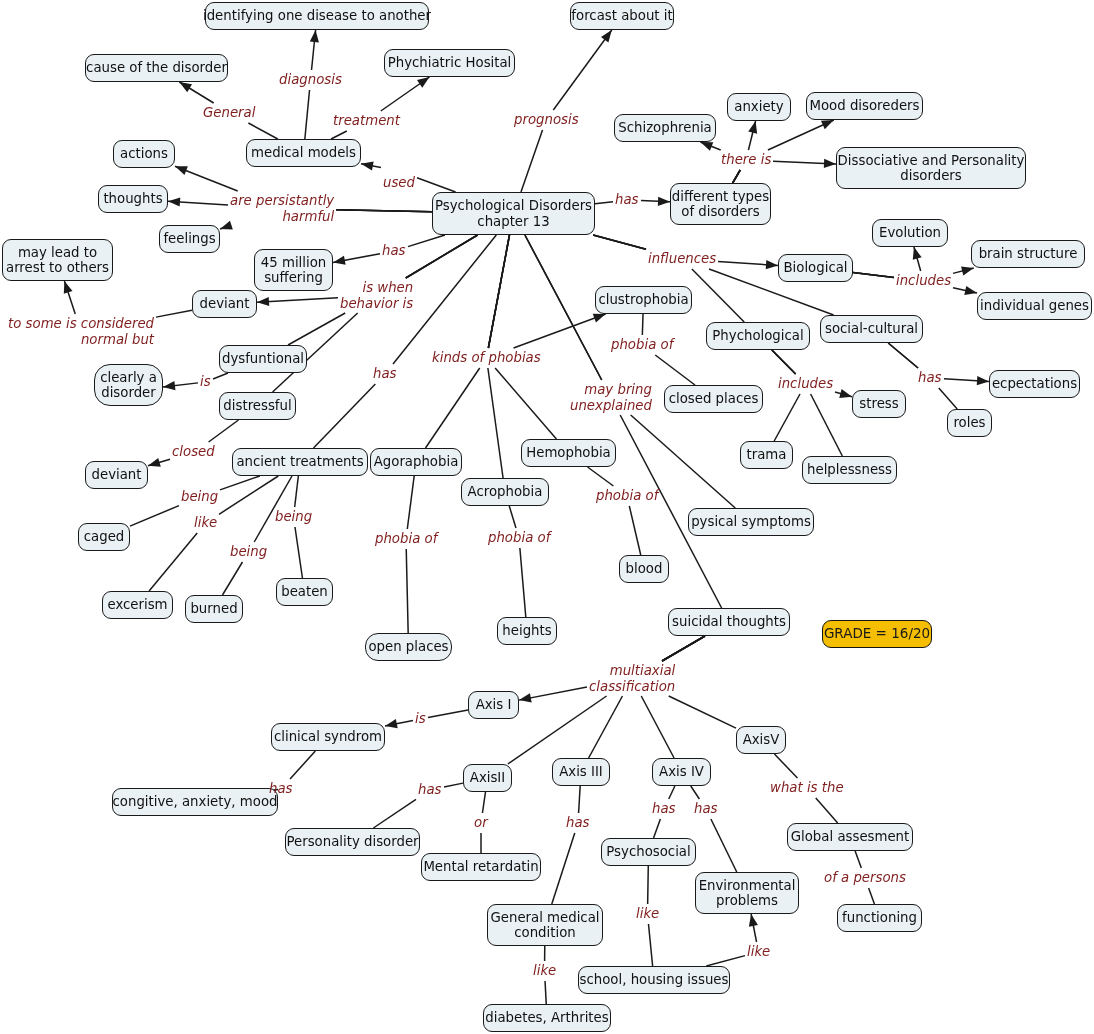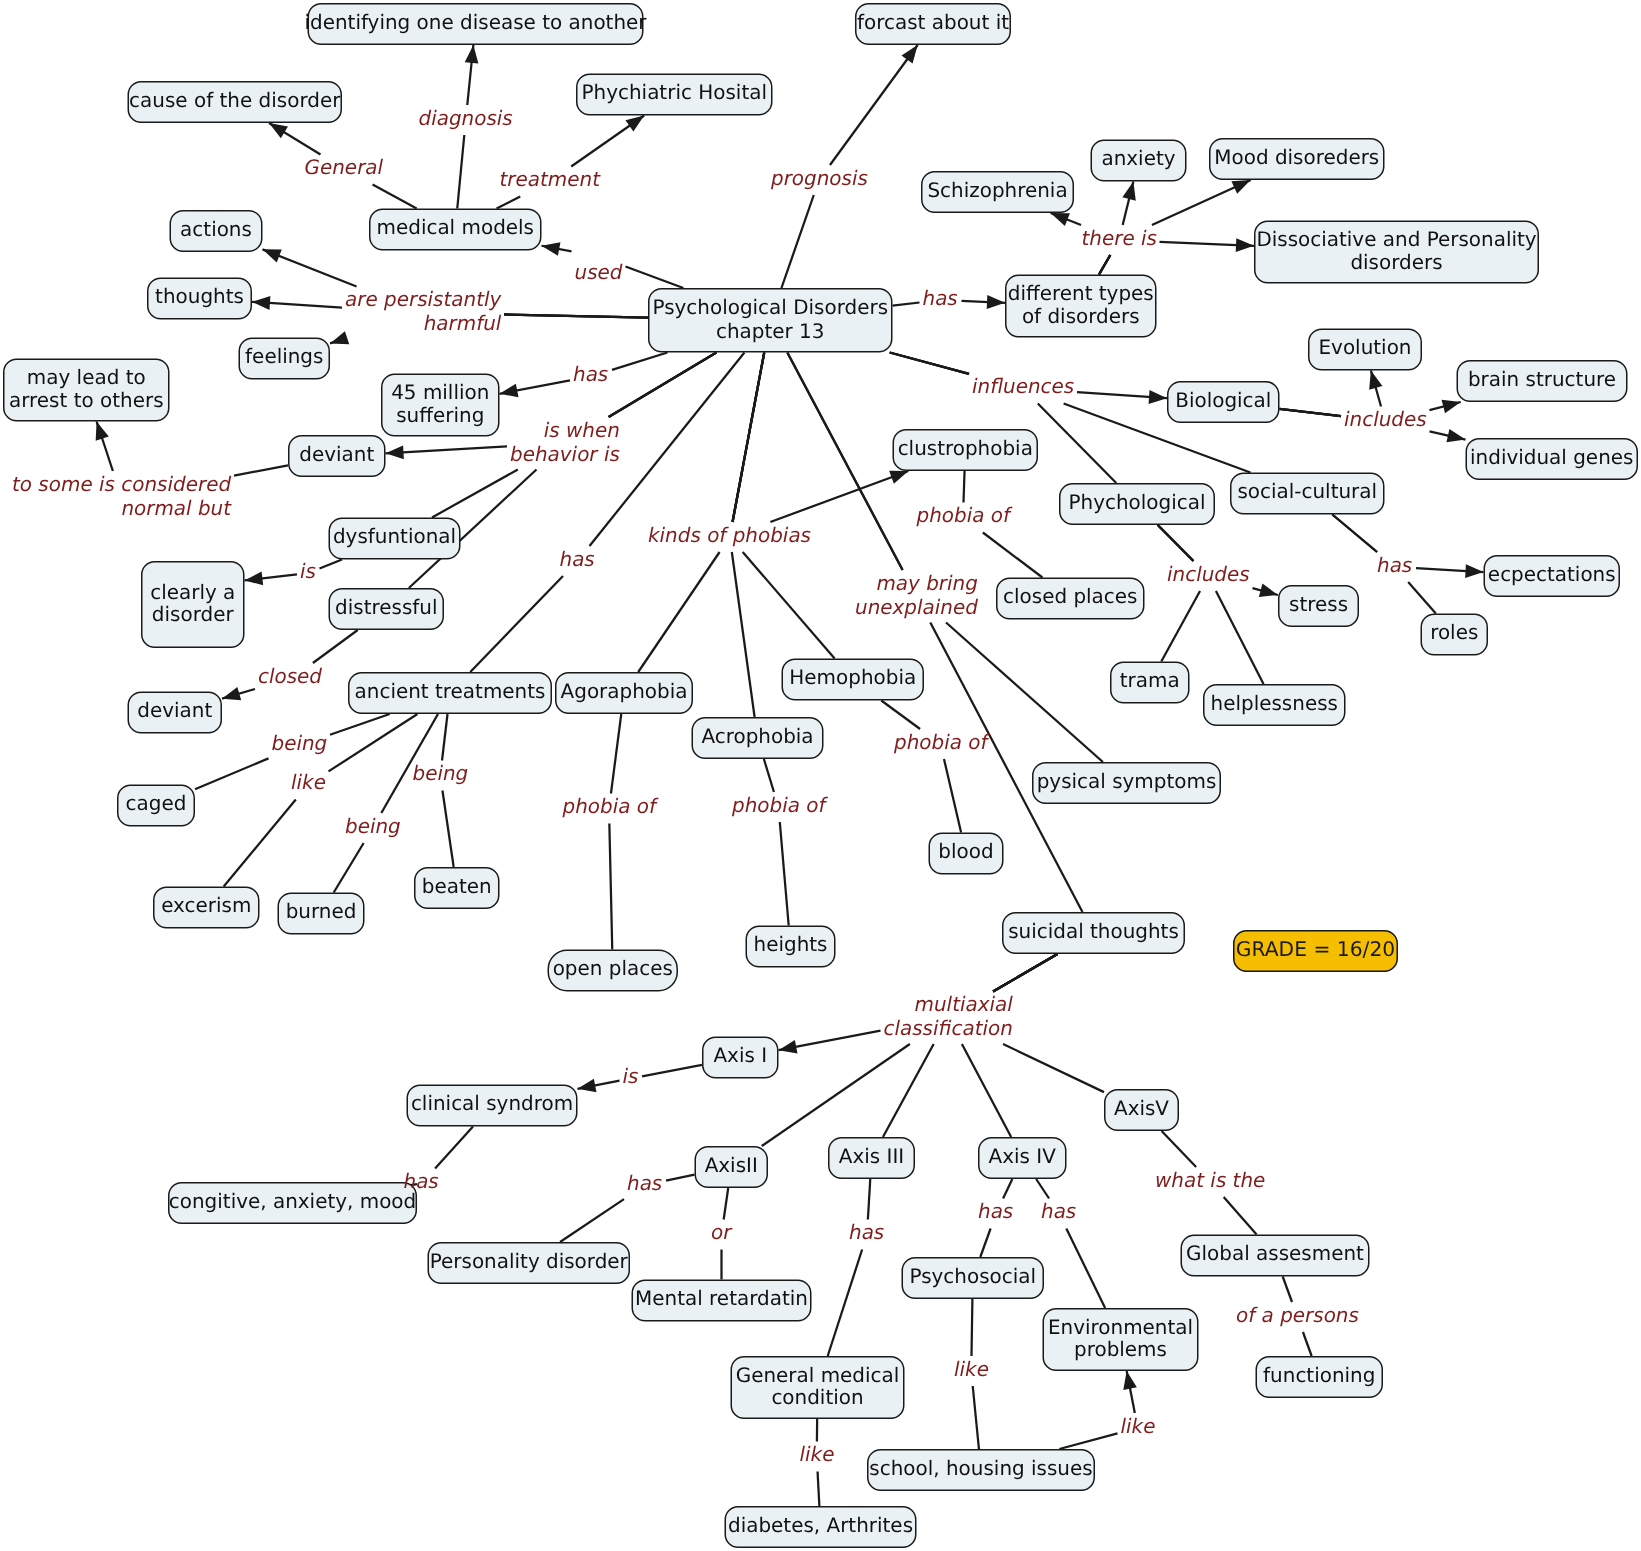--- a/index.html
+++ b/index.html
@@ -245,21 +245,21 @@
     <div class="node" style="left: 254px; top: 249px; width: 79px; height: 42px;">45 million
 suffering</div>
     <div class="node" style="left: 778px; top: 254px; width: 75px; height: 28px;">Biological</div>
     <div class="node" style="left: 971px; top: 240px; width: 114px; height: 28px;">brain structure</div>
     <div class="node" style="left: 192px; top: 290px; width: 65px; height: 28px;">deviant</div>
     <div class="node" style="left: 595px; top: 286px; width: 97px; height: 28px;">clustrophobia</div>
     <div class="node" style="left: 977px; top: 292px; width: 115px; height: 28px;">individual genes</div>
     <div class="node" style="left: 706px; top: 322px; width: 104px; height: 28px;">Phychological</div>
     <div class="node" style="left: 820px; top: 315px; width: 103px; height: 28px;">social-cultural</div>
     <div class="node" style="left: 219px; top: 345px; width: 88px; height: 28px;">dysfuntional</div>
-    <div class="node" style="left: 94px; top: 374px; width: 69px; height: 58px;">clearly a
+    <div class="node" style="left: 94px; top: 364px; width: 69px; height: 42px; border-radius: 16px;">clearly a
 disorder</div>
     <div class="node" style="left: 989px; top: 370px; width: 91px; height: 28px;">ecpectations</div>
     <div class="node" style="left: 664px; top: 385px; width: 99px; height: 28px;">closed places</div>
     <div class="node" style="left: 852px; top: 390px; width: 54px; height: 28px;">stress</div>
     <div class="node" style="left: 219px; top: 392px; width: 77px; height: 28px;">distressful</div>
     <div class="node" style="left: 947px; top: 409px; width: 45px; height: 28px;">roles</div>
     <div class="node" style="left: 740px; top: 441px; width: 53px; height: 28px;">trama</div>
     <div class="node" style="left: 521px; top: 439px; width: 95px; height: 28px;">Hemophobia</div>
     <div class="node" style="left: 232px; top: 448px; width: 136px; height: 28px;">ancient treatments</div>
     <div class="node" style="left: 370px; top: 448px; width: 92px; height: 28px;">Agoraphobia</div>

